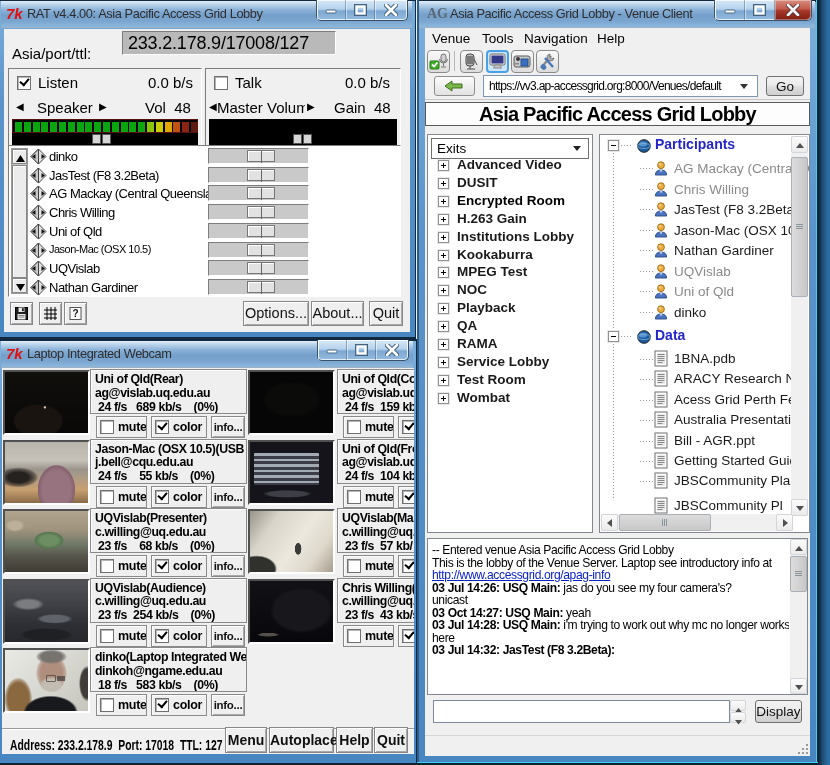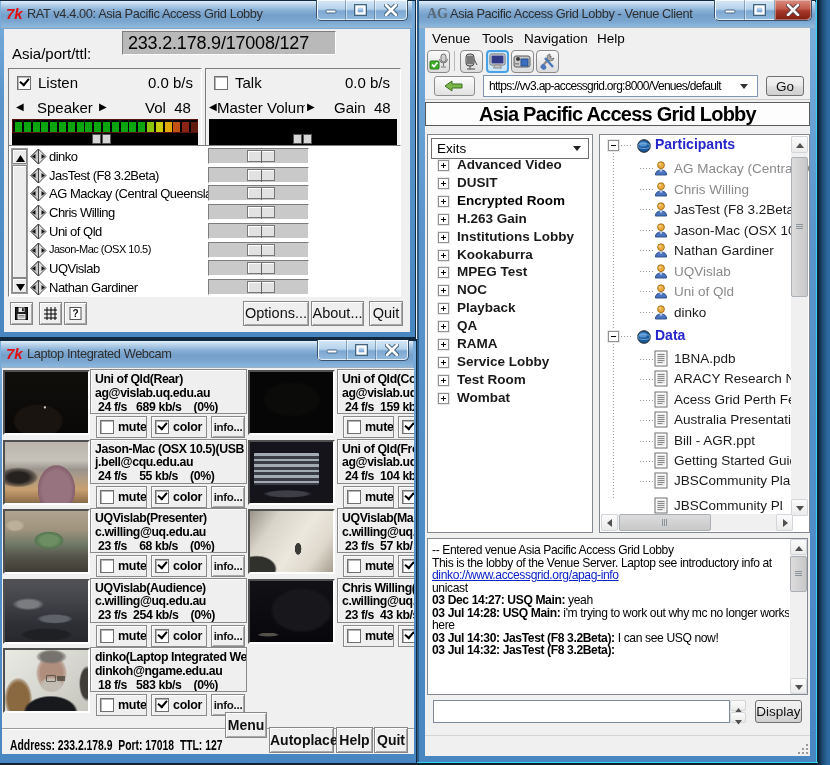--- a/index.html
+++ b/index.html
@@ -466,26 +466,26 @@
               <path d="M0 0 L0 8 L5 4 Z" fill="#505050"></path>
             </svg></div>
       <div class="sthumbh a" style="left:18px;top:0;width:92px;height:17px"></div>
     </div>
   </div>
 
   <div class="a" style="left:2px;top:510px;width:381px;height:157px;background:#fff;border:1px solid #828790;overflow:hidden">
     <div id="chat" style="position:absolute;left:4px;top:5px;width:357px;font-size:12.1px;letter-spacing:-.38px;line-height:12.5px;overflow:hidden">
           <div class="nw">-- Entered venue Asia Pacific Access Grid Lobby</div>
           <div class="nw">This is the lobby of the Venue Server. Laptop see introductory info at</div>
-          <div class="nw"><span style="color:#0b22c8;text-decoration:underline">dinko://www.accessgrid.org/apag-info</span></div>
+          <div class="nw"><span style="color:#0b22c8;text-decoration:underline">http://www.accessgrid.org/apag-info</span></div>
+          <div class="nw"><b>03 Jul 14:26: USQ Main:</b> jas do you see my four camera's?</div>
           <div class="nw">unicast</div>
-          <div class="nw"><b>03 Dec 14:27: USQ Main:</b> yeah</div>
+          <div class="nw"><b>03 Oct 14:27: USQ Main:</b> yeah</div>
           <div class="nw"><b>03 Jul 14:28: USQ Main:</b> i'm trying to work out why mc no longer works</div>
           <div class="nw">here</div>
-          <div class="nw"><b>03 Jul 14:30: JasTest (F8 3.2Beta):</b> I can see USQ now!</div>
           <div class="nw"><b>03 Jul 14:32: JasTest (F8 3.2Beta):</b></div>
         </div>
     <div class="a" style="right:0px;top:0px;width:17px;height:155px;background:#f0f0f0">
       <div class="sbtn a" style="left:0;top:0;width:17px;height:16px"><svg width="9" height="6" style="margin:5px 0 0 4px">
               <path d="M4 0 L8 5 L0 5 Z" fill="#505050"></path>
             </svg></div>
       <div class="sbtn a" style="left:0;bottom:0;width:17px;height:16px"><svg width="9" height="6" style="margin:5px 0 0 4px">
               <path d="M0 0 L8 0 L4 5 Z" fill="#505050"></path>
             </svg></div>
       <div class="sthumbv a" style="left:0;top:17px;width:17px;height:36px"></div>
@@ -787,18 +787,18 @@
       <div class="cgrp" style="left:341px;top:256.5px;width:51px"><span class="tkcb" style="position:relative;display:inline-block;left:0;top:3px;margin:0 4px 0 3px"></span>mute</div>
       <div class="cgrp" style="left:396px;top:256.5px;width:56px"><span class="tkcb c" style="position:relative;display:inline-block;left:0;top:3px;margin:0 4px 0 3px"></span>color</div>
       <div class="thumb cam9" style="left:1px;top:280px"></div>
       <div class="vinfo" style="left:88px;top:279px;width:157px;height:45px">dinko(Laptop Integrated Webca<br>dinkoh@ngame.edu.au<br><span style="font-weight:700">&nbsp;18 f/s&nbsp;&nbsp;&nbsp;583 kb/s&nbsp;&nbsp;&nbsp;&nbsp;(0%)</span></div>
       <div class="cgrp" style="left:94px;top:326px;width:51px"><span class="tkcb" style="position:relative;display:inline-block;left:0;top:3px;margin:0 4px 0 3px"></span>mute</div>
       <div class="cgrp" style="left:149px;top:326px;width:56px"><span class="tkcb c" style="position:relative;display:inline-block;left:0;top:3px;margin:0 4px 0 3px"></span>color</div>
       <div class="tkb" style="left:209px;top:326px;width:34px;height:22px;font-size:11.5px;font-weight:700;letter-spacing:-.3px;line-height:20px;overflow:hidden">info...</div>
       <div class="a" style="left:0;top:360px;width:100%;height:1px;background:#9a9a9a"></div>
       <div class="a" style="left:0;top:361px;width:100%;height:1px;background:#fff"></div>
       <div class="a nw bold" style="left:8px;top:369px;font-size:14px;transform:scaleX(.74);transform-origin:0 0">Address: 233.2.178.9&nbsp; Port: 17018&nbsp; TTL: 127</div>
-      <div class="tkb bold" style="left:223px;top:344px;width:42px;height:26px;line-height:24px;font-size:14px">Menu</div>
+      <div class="tkb bold" style="left:223px;top:359px;width:42px;height:26px;line-height:24px;font-size:14px">Menu</div>
       <div class="tkb bold" style="left:267px;top:359px;width:65px;height:26px;line-height:24px;font-size:14px">Autoplace</div>
       <div class="tkb bold" style="left:334px;top:359px;width:37px;height:26px;line-height:24px;font-size:14px">Help</div>
       <div class="tkb bold" style="left:372px;top:359px;width:34px;height:26px;line-height:24px;font-size:14px">Quit</div>
     </div>
 </div>
 
 </body></html>

